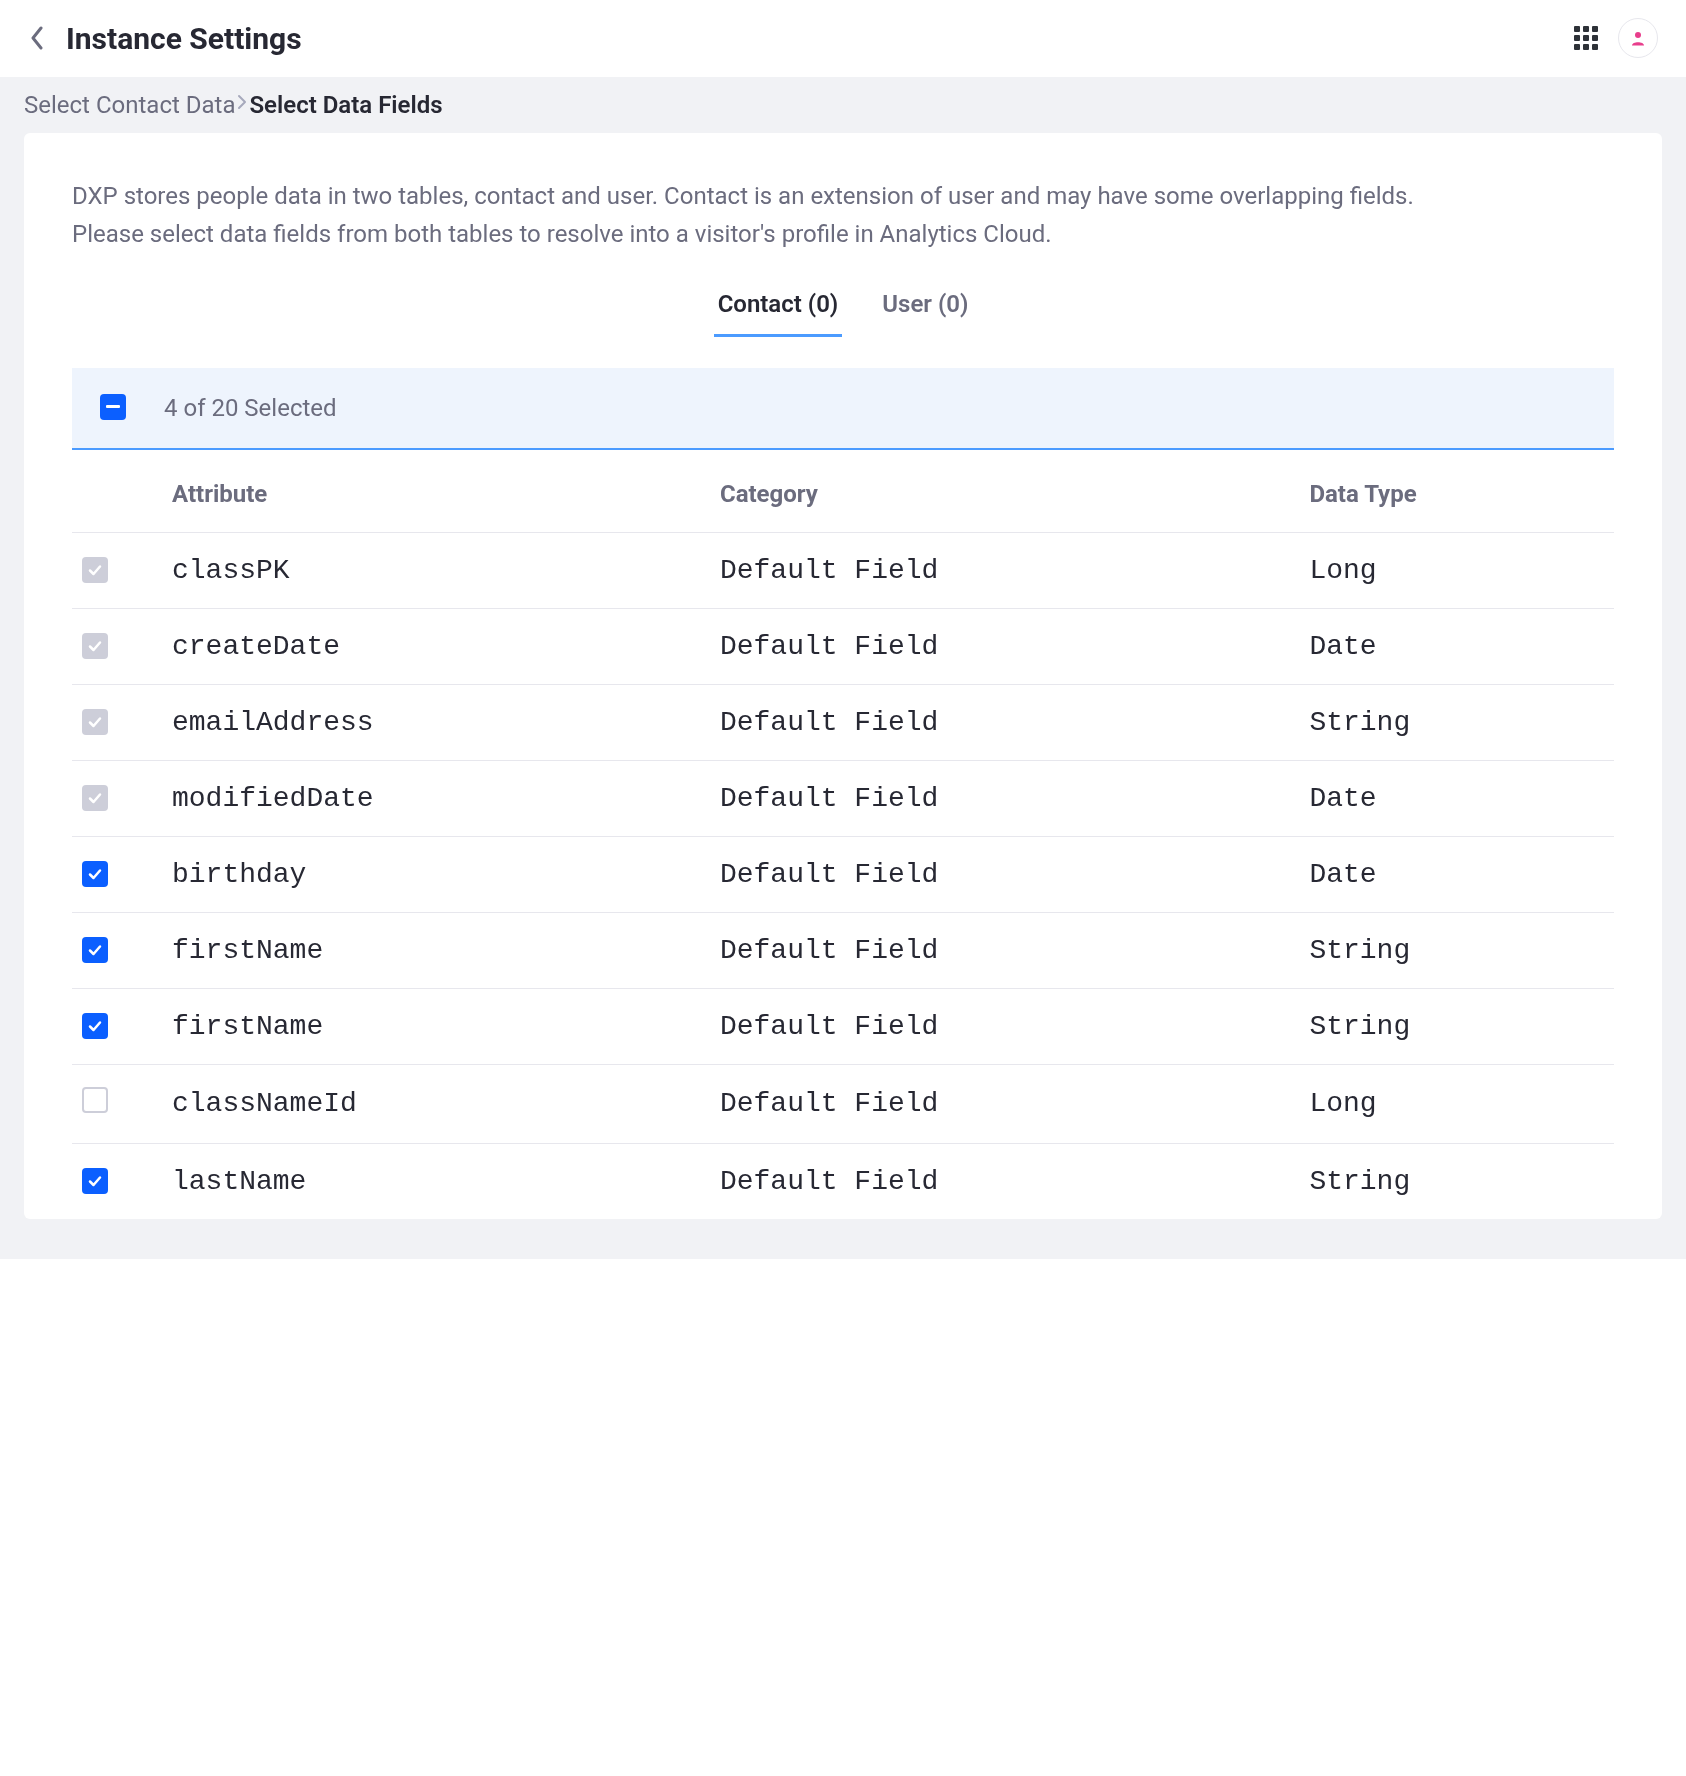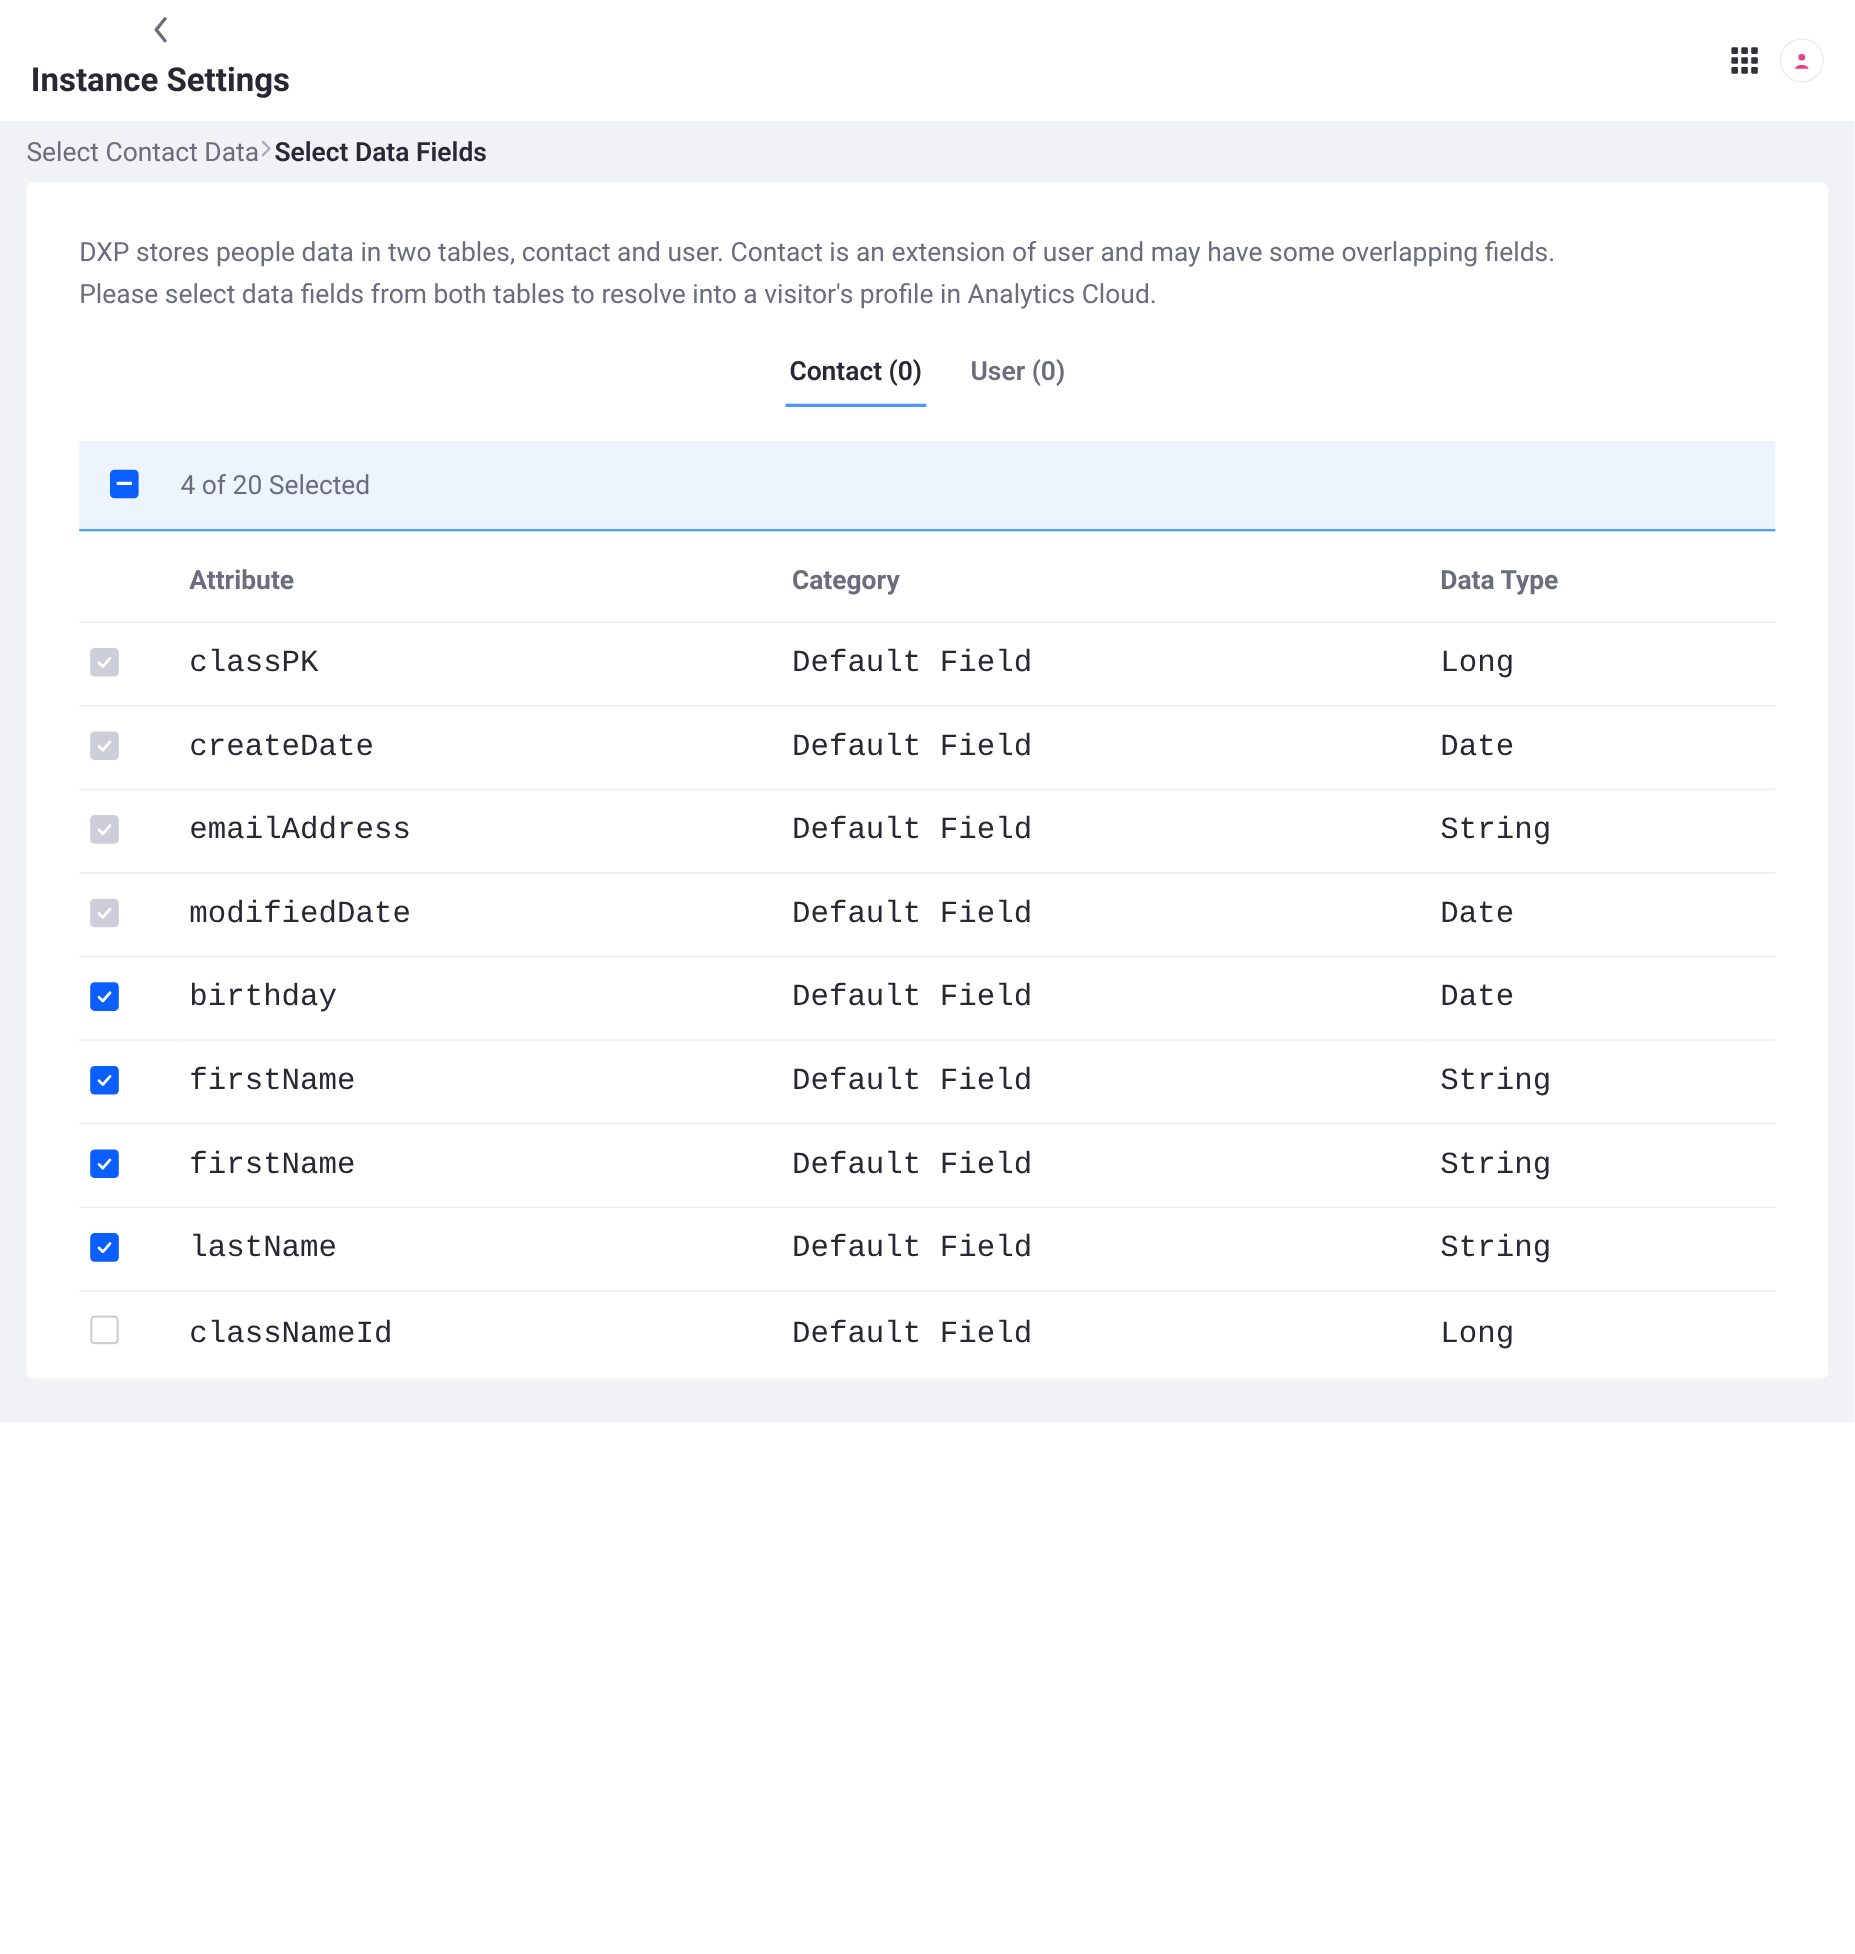--- a/index.html
+++ b/index.html
@@ -1,19 +1,19 @@
 <!DOCTYPE html>
 <html><head>
   <meta charset="utf-8">
   <style>
     * { box-sizing: border-box; margin: 0; padding: 0; }
     body { font-family: -apple-system, BlinkMacSystemFont, "Segoe UI", Roboto, Helvetica, Arial, sans-serif; background: #fff; color: #272833; }
 
     .topbar { display: flex; align-items: center; justify-content: space-between; padding: 18px 28px; border-bottom: 1px solid #fff; }
-    .topbar-left { display: flex; align-items: center; gap: 20px; flex-direction: column; }
+    .topbar-left { display: flex; align-items: center; gap: 20px; }
     .back-icon { width: 18px; height: 18px; display:flex; align-items:center; justify-content:center; color:#6b6c7e; cursor:pointer; }
     .page-title-top { font-size: 30px; font-weight: 700; color:#272833; }
     .topbar-right { display:flex; align-items:center; gap:20px; }
     .apps-icon { width:24px; height:24px; display:grid; grid-template-columns: repeat(3, 6px); grid-template-rows: repeat(3, 6px); gap:3px; cursor:pointer; }
     .apps-icon span { background:#2e3238; width:6px; height:6px; border-radius:1px; display:block; }
     .avatar { width:40px; height:40px; border-radius:50%; border:1px solid #e7e7ed; display:flex; align-items:center; justify-content:center; color:#e83e8c; cursor:pointer; }
 
     .breadcrumb-bar { background:#f1f2f5; padding: 14px 24px; display:flex; align-items:flex-start; gap:2px; color:#6b6c7e; font-size:24px; }
     .breadcrumb-bar .chev { color:#a7a9bc; font-size:20px; }
     .breadcrumb-current { color:#272833; font-weight:600; }
@@ -180,32 +180,32 @@
             <td><span class="cb checked">
                 <svg width="16" height="16" viewBox="0 0 16 16">
                   <path d="M3 8.5 L6.5 12 L13 4.5" stroke-width="2.5" fill="none" stroke-linecap="round" stroke-linejoin="round"></path>
                 </svg>
               </span></td>
             <td>firstName</td>
             <td>Default Field</td>
             <td>String</td>
           </tr>
           <tr>
-            <td><span class="cb checked">
-                <svg width="16" height="16" viewBox="0 0 16 16">
-                  <path d="M3 8.5 L6.5 12 L13 4.5" stroke-width="2.5" fill="none" stroke-linecap="round" stroke-linejoin="round"></path>
-                </svg>
-              </span></td>
-            <td>lastName</td>
-            <td>Default Field</td>
-            <td>String</td>
-          </tr>
-          <tr>
             <td><span class="cb unchecked"></span></td>
             <td>classNameId</td>
             <td>Default Field</td>
             <td>Long</td>
           </tr>
+          <tr>
+            <td><span class="cb checked">
+                <svg width="16" height="16" viewBox="0 0 16 16">
+                  <path d="M3 8.5 L6.5 12 L13 4.5" stroke-width="2.5" fill="none" stroke-linecap="round" stroke-linejoin="round"></path>
+                </svg>
+              </span></td>
+            <td>lastName</td>
+            <td>Default Field</td>
+            <td>String</td>
+          </tr>
         </tbody>
     </table>
 
   </div>
 </div>
 
 </body></html>

